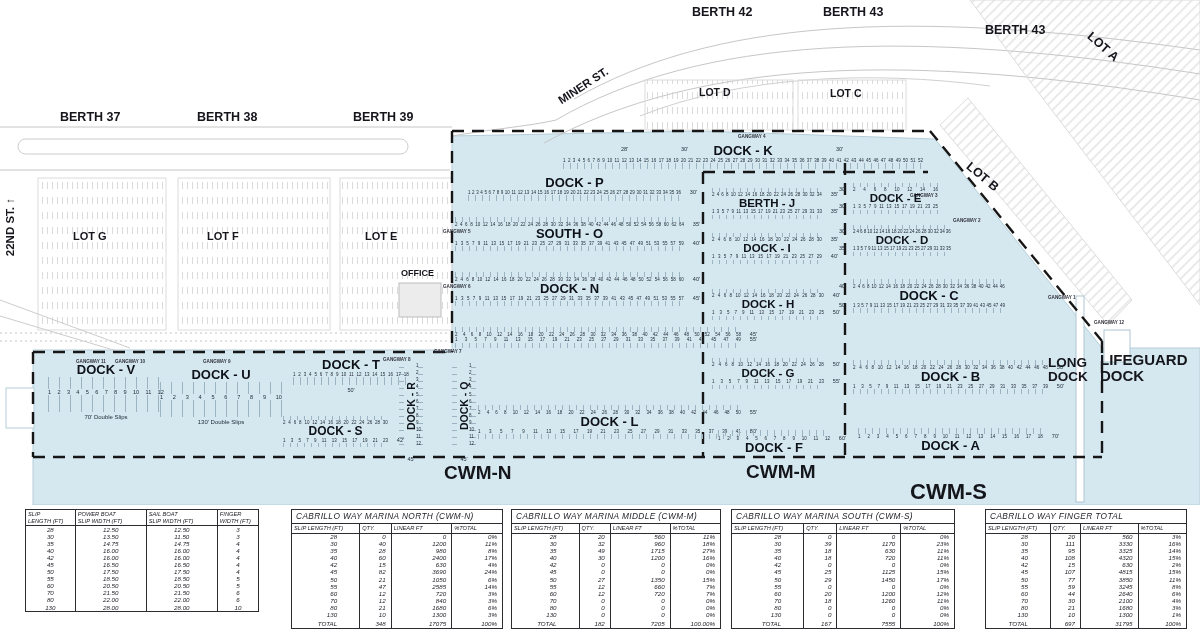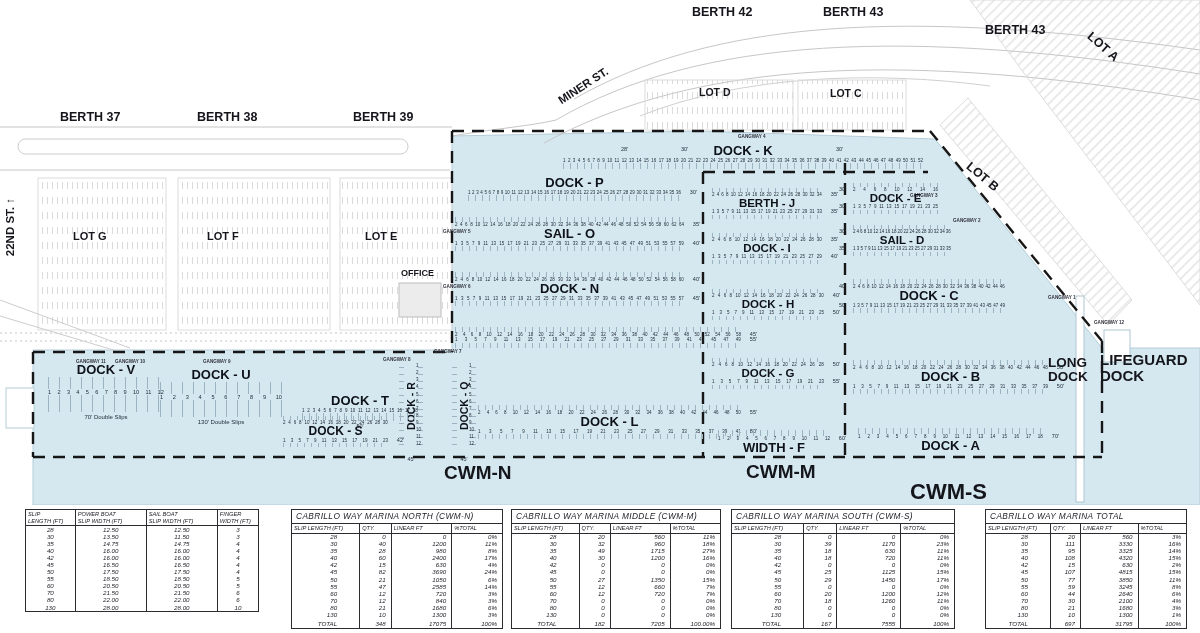--- a/index.html
+++ b/index.html
@@ -250,21 +250,21 @@
           <i>50</i>
           <i>52</i>
           <i>54</i>
           <i>56</i>
           <i>58</i>
           <i>60</i>
           <i>62</i>
           <i>64</i>
           <span class="len" style="right:-16px">35'</span>
         </div>
-        <div class="dlabel" style="font-size:13px">SAIL - O</div>
+        <div class="dlabel" style="font-size:13px">SOUTH - O</div>
         <div class="nums ">
           <i>1</i>
           <i>3</i>
           <i>5</i>
           <i>7</i>
           <i>9</i>
           <i>11</i>
           <i>13</i>
           <i>15</i>
           <i>17</i>
@@ -517,21 +517,21 @@
           <i>6</i>
           <i>7</i>
           <i>8</i>
           <i>9</i>
           <i>10</i>
           <i>11</i>
           <i>12</i>
         </div>
         <div class="bnote">45'</div>
       </div>
-      <div class="dock" style="left: 302px; top: 358px; width: 116px; margin-top: 36px;">
+      <div class="dock" style="left: 293px; top: 358px; width: 116px;">
         <div class="dlabel" style="font-size:13px">DOCK - T</div>
         <div class="nums ">
           <i>1</i>
           <i>2</i>
           <i>3</i>
           <i>4</i>
           <i>5</i>
           <i>6</i>
           <i>7</i>
           <i>8</i>
@@ -796,21 +796,21 @@
           <i>5</i>
           <i>6</i>
           <i>7</i>
           <i>8</i>
           <i>9</i>
           <i>10</i>
           <i>11</i>
           <i>12</i>
           <span class="len" style="right:-16px">60'</span>
         </div>
-        <div class="dlabel" style="font-size:13px">WIDTH - F</div>
+        <div class="dlabel" style="font-size:13px">DOCK - F</div>
       </div>
       <div class="dock" style="left: 853px; top: 183px; width: 85px;">
         <div class="fingers" style="height:4px;background:repeating-linear-gradient(90deg,#9cb4c1 0 1px,transparent 1px 7px)"></div>
         <div class="nums ">
           <i>2</i>
           <i>4</i>
           <i>6</i>
           <i>8</i>
           <i>10</i>
           <i>12</i>
@@ -853,21 +853,21 @@
           <i>22</i>
           <i>24</i>
           <i>26</i>
           <i>28</i>
           <i>30</i>
           <i>32</i>
           <i>34</i>
           <i>36</i>
           <span class="len" style="left:-14px">30'</span>
         </div>
-        <div class="dlabel" style="font-size:11.5px">SAIL - D</div>
+        <div class="dlabel" style="font-size:11.5px">DOCK - D</div>
         <div class="nums ">
           <i>1</i>
           <i>3</i>
           <i>5</i>
           <i>7</i>
           <i>9</i>
           <i>11</i>
           <i>13</i>
           <i>15</i>
           <i>17</i>
@@ -1388,21 +1388,21 @@
             <tr class="tot">
               <td class="colr">TOTAL</td>
               <td class="colr">167</td>
               <td class="colr">7555</td>
               <td class="">100%</td>
             </tr>
           </tbody>
         </table>
       </div>
       <div class="tbl" style="left: 985px; top: 509px; width: 200px;">
-        <div class="ttl">CABRILLO WAY MARINA TOTAL</div>
+        <div class="ttl">CABRILLO WAY FINGER TOTAL</div>
         <table>
           <thead>
             <tr>
               <th class="colr" style="width:33%">SLIP LENGTH (FT)</th>
               <th class="colr" style="width:14%">QTY.</th>
               <th class="colr" style="width:29%">LINEAR FT</th>
               <th class="" style="width:24%">%TOTAL</th>
             </tr>
           </thead>
           <tbody>

